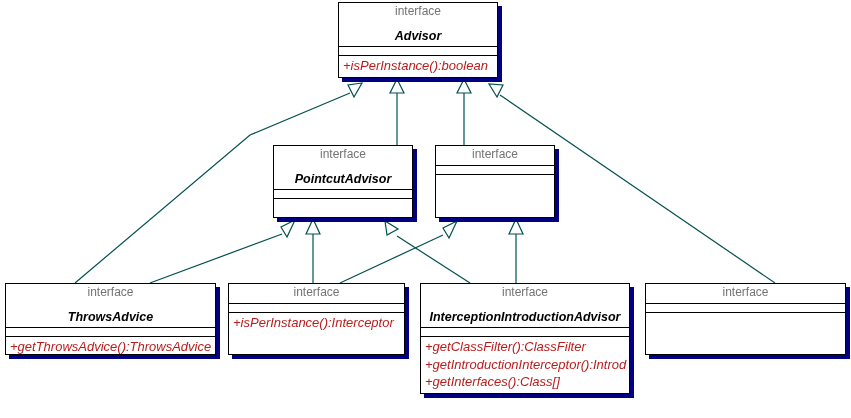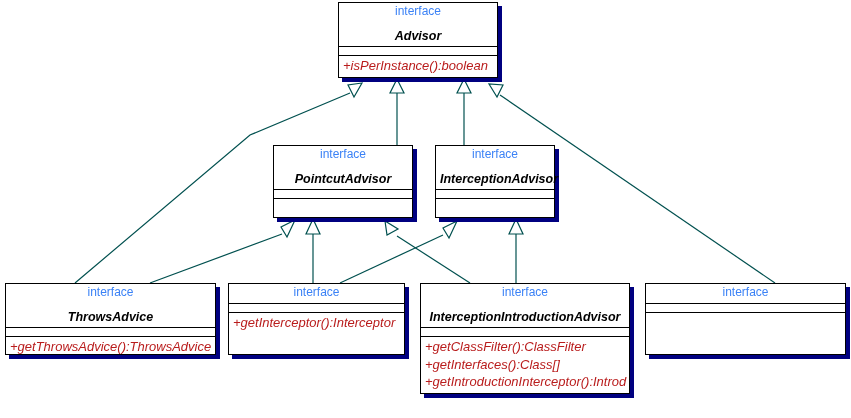--- a/index.html
+++ b/index.html
@@ -36,21 +36,21 @@
   .cls-header {
     box-sizing: border-box;
     border-bottom: 1px solid #000000;
     padding: 2px 4px 3px 4px;
     text-align: center;
     line-height: 1.15;
   }
   .cls-stereotype {
     display: block;
     font-size: 12px;
-    color: #3b82f6;
+    color: #737373;
     font-style: normal;
     font-weight: normal;
     white-space: nowrap;
   }
   .cls-name {
     display: block;
     font-size: 12.5px;
     color: #000000;
     font-style: italic;
     font-weight: bold;
@@ -160,21 +160,20 @@
     <div class="cls-header">
       <span class="cls-stereotype">interface</span>
       <span class="cls-name">PointcutAdvisor</span>
     </div>
     <div class="cls-attrs"></div>
   </div>
 
   <div class="uml-class" id="cls-interceptionadvisor">
     <div class="cls-header">
       <span class="cls-stereotype">interface</span>
-      <span class="cls-name">InterceptionAdvisor</span>
     </div>
     <div class="cls-attrs"></div>
     <div class="cls-ops empty"></div>
   </div>
 
   <div class="uml-class" id="cls-throwsadvisor">
     <div class="cls-header">
       <span class="cls-stereotype">interface</span>
       <span class="cls-name">ThrowsAdvice</span>
     </div>
@@ -183,34 +182,34 @@
       <div class="op-row">+getThrowsAdvice():ThrowsAdvice</div>
     </div>
   </div>
 
   <div class="uml-class" id="cls-interceptionaround">
     <div class="cls-header">
       <span class="cls-stereotype">interface</span>
     </div>
     <div class="cls-attrs"></div>
     <div class="cls-ops">
-      <div class="op-row">+getInterceptor():Interceptor</div>
+      <div class="op-row">+isPerInstance():Interceptor</div>
     </div>
   </div>
 
   <div class="uml-class" id="cls-interceptionintro">
     <div class="cls-header">
       <span class="cls-stereotype">interface</span>
       <span class="cls-name">InterceptionIntroductionAdvisor</span>
     </div>
     <div class="cls-attrs"></div>
     <div class="cls-ops">
       <div class="op-row">+getClassFilter():ClassFilter</div>
+      <div class="op-row">+getIntroductionInterceptor():Introd</div>
       <div class="op-row">+getInterfaces():Class[]</div>
-      <div class="op-row">+getIntroductionInterceptor():Introd</div>
     </div>
   </div>
 
   <div class="uml-class" id="cls-beforeadvisor">
     <div class="cls-header">
       <span class="cls-stereotype">interface</span>
     </div>
     <div class="cls-attrs"></div>
   </div>
 

